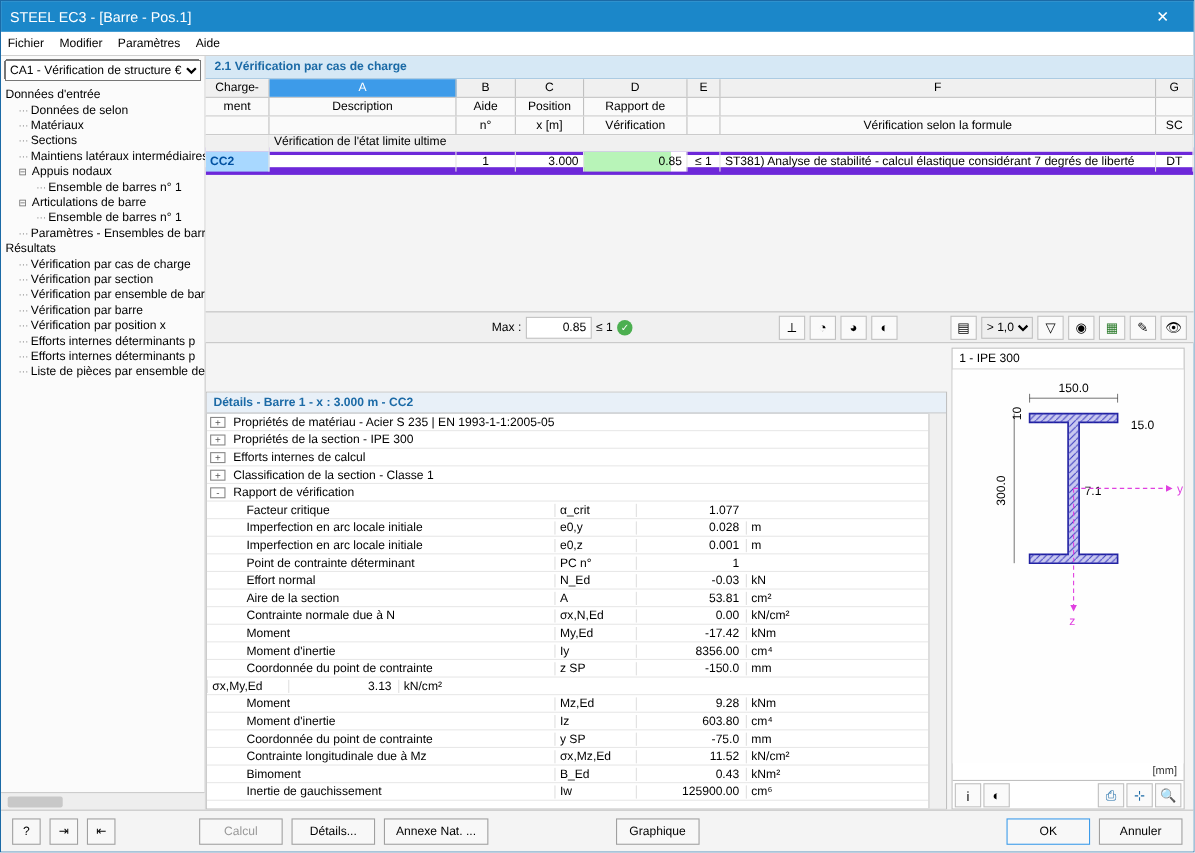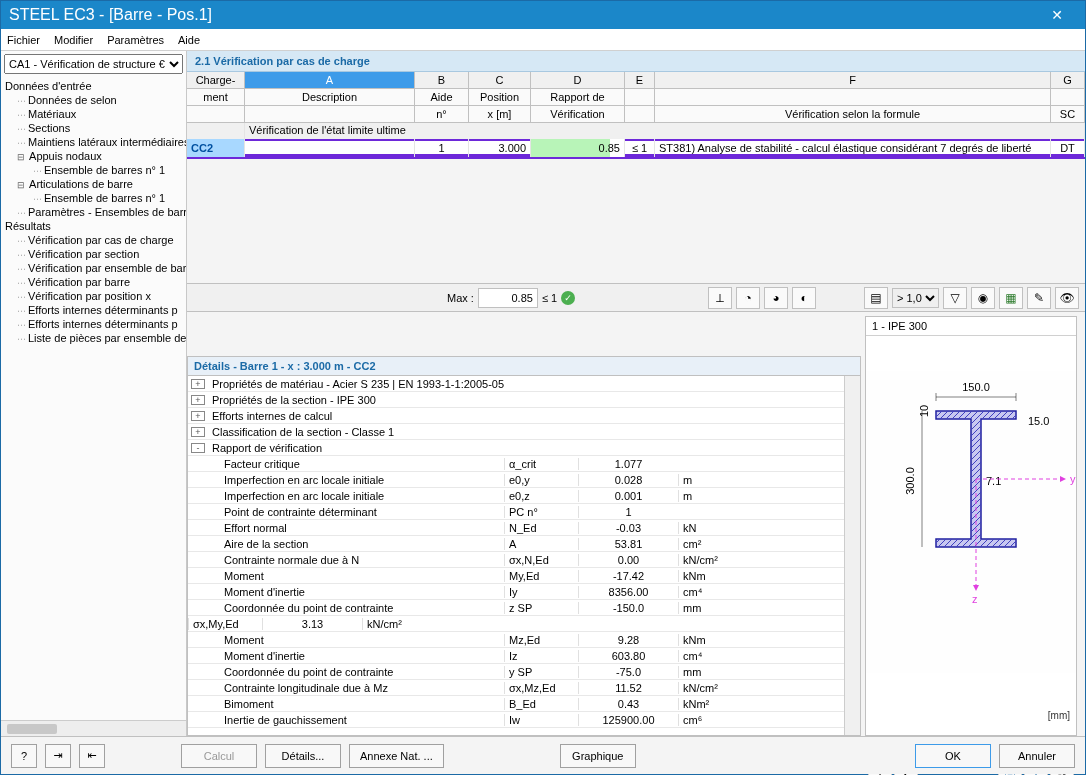--- a/index.html
+++ b/index.html
@@ -1,19 +1,19 @@
 <!DOCTYPE html>
 <html><head>
 <meta charset="utf-8">
 <style>
 * { margin:0; padding:0; box-sizing:border-box; font-family:"Segoe UI",Tahoma,sans-serif; font-size:11px; }
 body { background:#e8e8e8; }
 .window { width:1086px; height:775px; border:1px solid #1b6aa6; background:#fff; display:flex; flex-direction:column; }
 .titlebar { height:28px; background:#1b87c9; color:#fff; display:flex; align-items:center; padding:0 8px; }
-.titlebar .title { flex:1; font-size:16px; }
+.titlebar .title { flex:1; font-size:13px; }
 .titlebar .close { width:40px; text-align:center; font-size:14px; cursor:pointer; }
 .menubar { height:22px; background:#fff; border-bottom:1px solid #d0d0d0; display:flex; align-items:center; padding:0 6px; gap:14px; }
 .menubar span { cursor:pointer; }
 .body { flex:1; display:flex; background:#f4f4f4; min-height:0; }
 .sidebar { width:186px; border-right:1px solid #c8c8c8; display:flex; flex-direction:column; background:#fbfbfb; }
 .sidebar select { margin:3px; height:20px; font-size:11px; }
 .tree { flex:1; overflow:auto; padding:2px 4px; }
 .tree .node { padding:1px 0; white-space:nowrap; cursor:pointer; }
 .tree .lvl0 { padding-left:0; }
 .tree .lvl1 { padding-left:12px; }
@@ -26,47 +26,47 @@
 .main { flex:1; display:flex; flex-direction:column; min-width:0; }
 .section-title { background:#d6e8f5; color:#1b6aa6; font-weight:600; padding:4px 8px; border-bottom:1px solid #a8c8e0; }
 .grid-wrap { flex:0 0 240px; border-bottom:1px solid #c0c0c0; display:flex; flex-direction:column; background:#f8f8f8; }
 .grid-head { display:flex; background:#f0f0f0; border-bottom:1px solid #c0c0c0; }
 .grid-head2 { display:flex; background:#fafafa; border-bottom:1px solid #c0c0c0; }
 .gh { border-right:1px solid #c0c0c0; text-align:center; padding:2px 0; font-size:11px; }
 .gh.sel { background:#3d9be9; color:#fff; }
 .col-ch { width:58px; } .col-a { width:170px; } .col-b { width:54px; } .col-c { width:62px; }
 .col-d { width:94px; } .col-e { width:30px; } .col-f { flex:1; } .col-sc { width:34px; }
 .grid-rows { flex:1; overflow:auto; background:#f4f4f4; }
-.grow { display:flex; border-bottom:5px solid #6d28d9; background:#fff; height:18px; align-items:center; }
+.grow { display:flex; border-bottom:7px solid #6d28d9; background:#fff; height:18px; align-items:center; }
 .gcell { border-right:1px solid #e4e4e4; padding:1px 4px; height:18px; display:flex; align-items:center; overflow:hidden; }
 .gcell.r { justify-content:flex-end; }
 .gcell.c { justify-content:center; }
 .gcell.hdr { background:#f0f0f0; font-weight:400; }
 .gcell.sel { background:#a8d8ff; color:#0050a0; font-weight:600; }
 .gcell.bar { background:linear-gradient(to right,#b8f4b8 85%,#fff 85%); justify-content:flex-end; }
 .grid-toolbar { height:28px; border-top:1px solid #c0c0c0; background:#f0f0f0; display:flex; align-items:center; padding:2px 6px; gap:4px; }
 .grid-toolbar .spacer { flex:1; }
 .tb-btn { width:24px; height:22px; border:1px solid #c0c0c0; background:#fafafa; display:flex; align-items:center; justify-content:center; cursor:pointer; font-size:12px; }
 .tb-input { width:60px; height:20px; border:1px solid #c0c0c0; text-align:right; padding:0 4px; }
 .tb-sel { height:20px; border:1px solid #c0c0c0; font-size:11px; }
 .ok-dot { width:14px; height:14px; border-radius:50%; background:#4caf50; display:inline-flex; align-items:center; justify-content:center; color:#fff; font-size:9px; }
 .lower { flex:1; display:flex; gap:4px; padding:4px 4px 0 0; min-height:0; }
 .details { flex:1; border:1px solid #c0c0c0; background:#fff; display:flex; flex-direction:column; min-height:0;margin-top:40px; }
 .details-title { background:#e8f0f8; color:#1b6aa6; padding:3px 6px; border-bottom:1px solid #c0c0c0; font-weight:600; }
 .details-body { flex:1; overflow:auto; }
 .drow { display:flex; border-bottom:1px solid #e8e8e8; height:16px; align-items:center; }
 .drow .exp-box { width:14px; text-align:center; color:#555; font-size:9px; border:1px solid #888; height:10px; line-height:8px; margin:0 3px; cursor:pointer; }
 .drow .lbl { padding-left:4px; flex:0 0 316px; overflow:hidden; }
 .drow .sym { flex:0 0 74px; border-left:1px solid #e0e0e0; padding:0 4px; }
-.drow .val { flex:0 0 100px; border-left:1px solid #e0e0e0; text-align:center; padding:0 6px; }
+.drow .val { flex:0 0 100px; border-left:1px solid #e0e0e0; text-align:right; padding:0 6px; }
 .drow .unit { flex:0 0 60px; border-left:1px solid #e0e0e0; padding:0 4px; }
 .drow.group .lbl { flex:1; }
 .drow.indent .lbl { padding-left:36px; }
 .details-scroll { width:16px; background:#f0f0f0; border-left:1px solid #ccc; }
-.preview { width:212px; border:1px solid #c0c0c0; background:#fff; display:flex; flex-direction:column; margin-right:4px;gap:35px; }
+.preview { width:212px; border:1px solid #c0c0c0; background:#fff; display:flex; flex-direction:column; margin-right:4px; }
 .preview-title { padding:3px 6px; border-bottom:1px solid #d0d0d0; }
 .preview-canvas { flex:1; position:relative; background:#fefefe; }
 .preview-unit { text-align:right; padding:2px 6px; font-size:10px; color:#333; }
 .preview-tb { height:26px; border-top:1px solid #c0c0c0; display:flex; padding:2px; gap:2px; }
 .footer { height:38px; border-top:1px solid #c0c0c0; background:#f4f4f4; display:flex; align-items:center; padding:4px 10px; gap:8px; }
 .footer .spacer { flex:1; }
 .btn { min-width:76px; height:24px; border:1px solid #a0a0a0; background:#f8f8f8; cursor:pointer; padding:0 10px; }
 .btn.small { min-width:24px; width:26px; padding:0; }
 .btn:disabled { color:#999; }
 .btn.primary { border:1px solid #3d9be9; }

